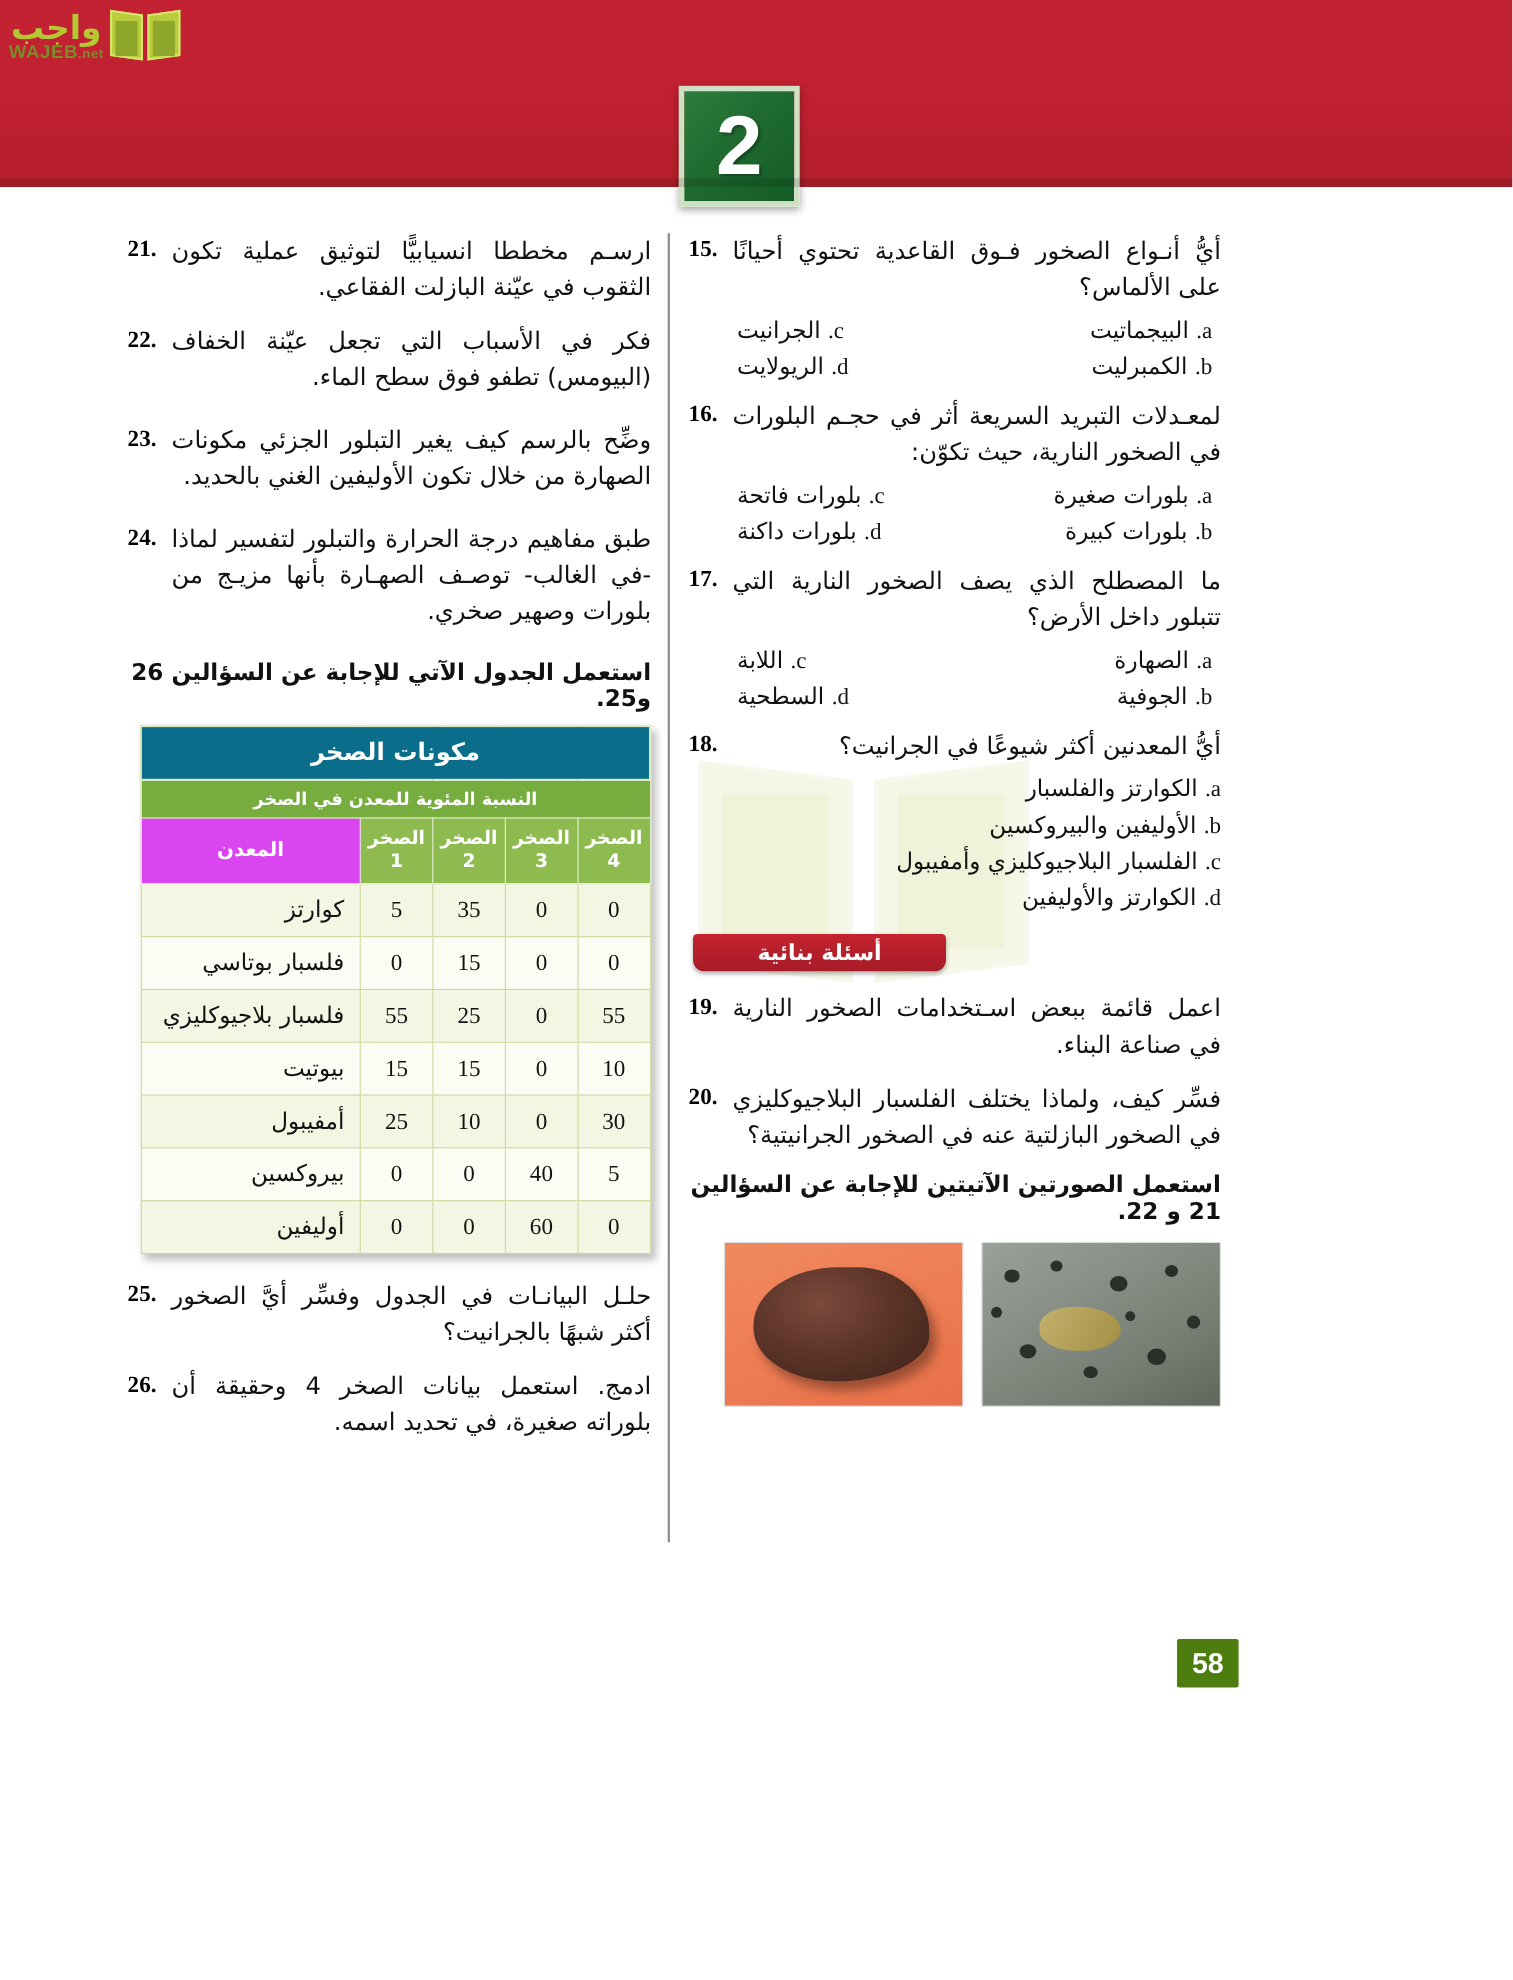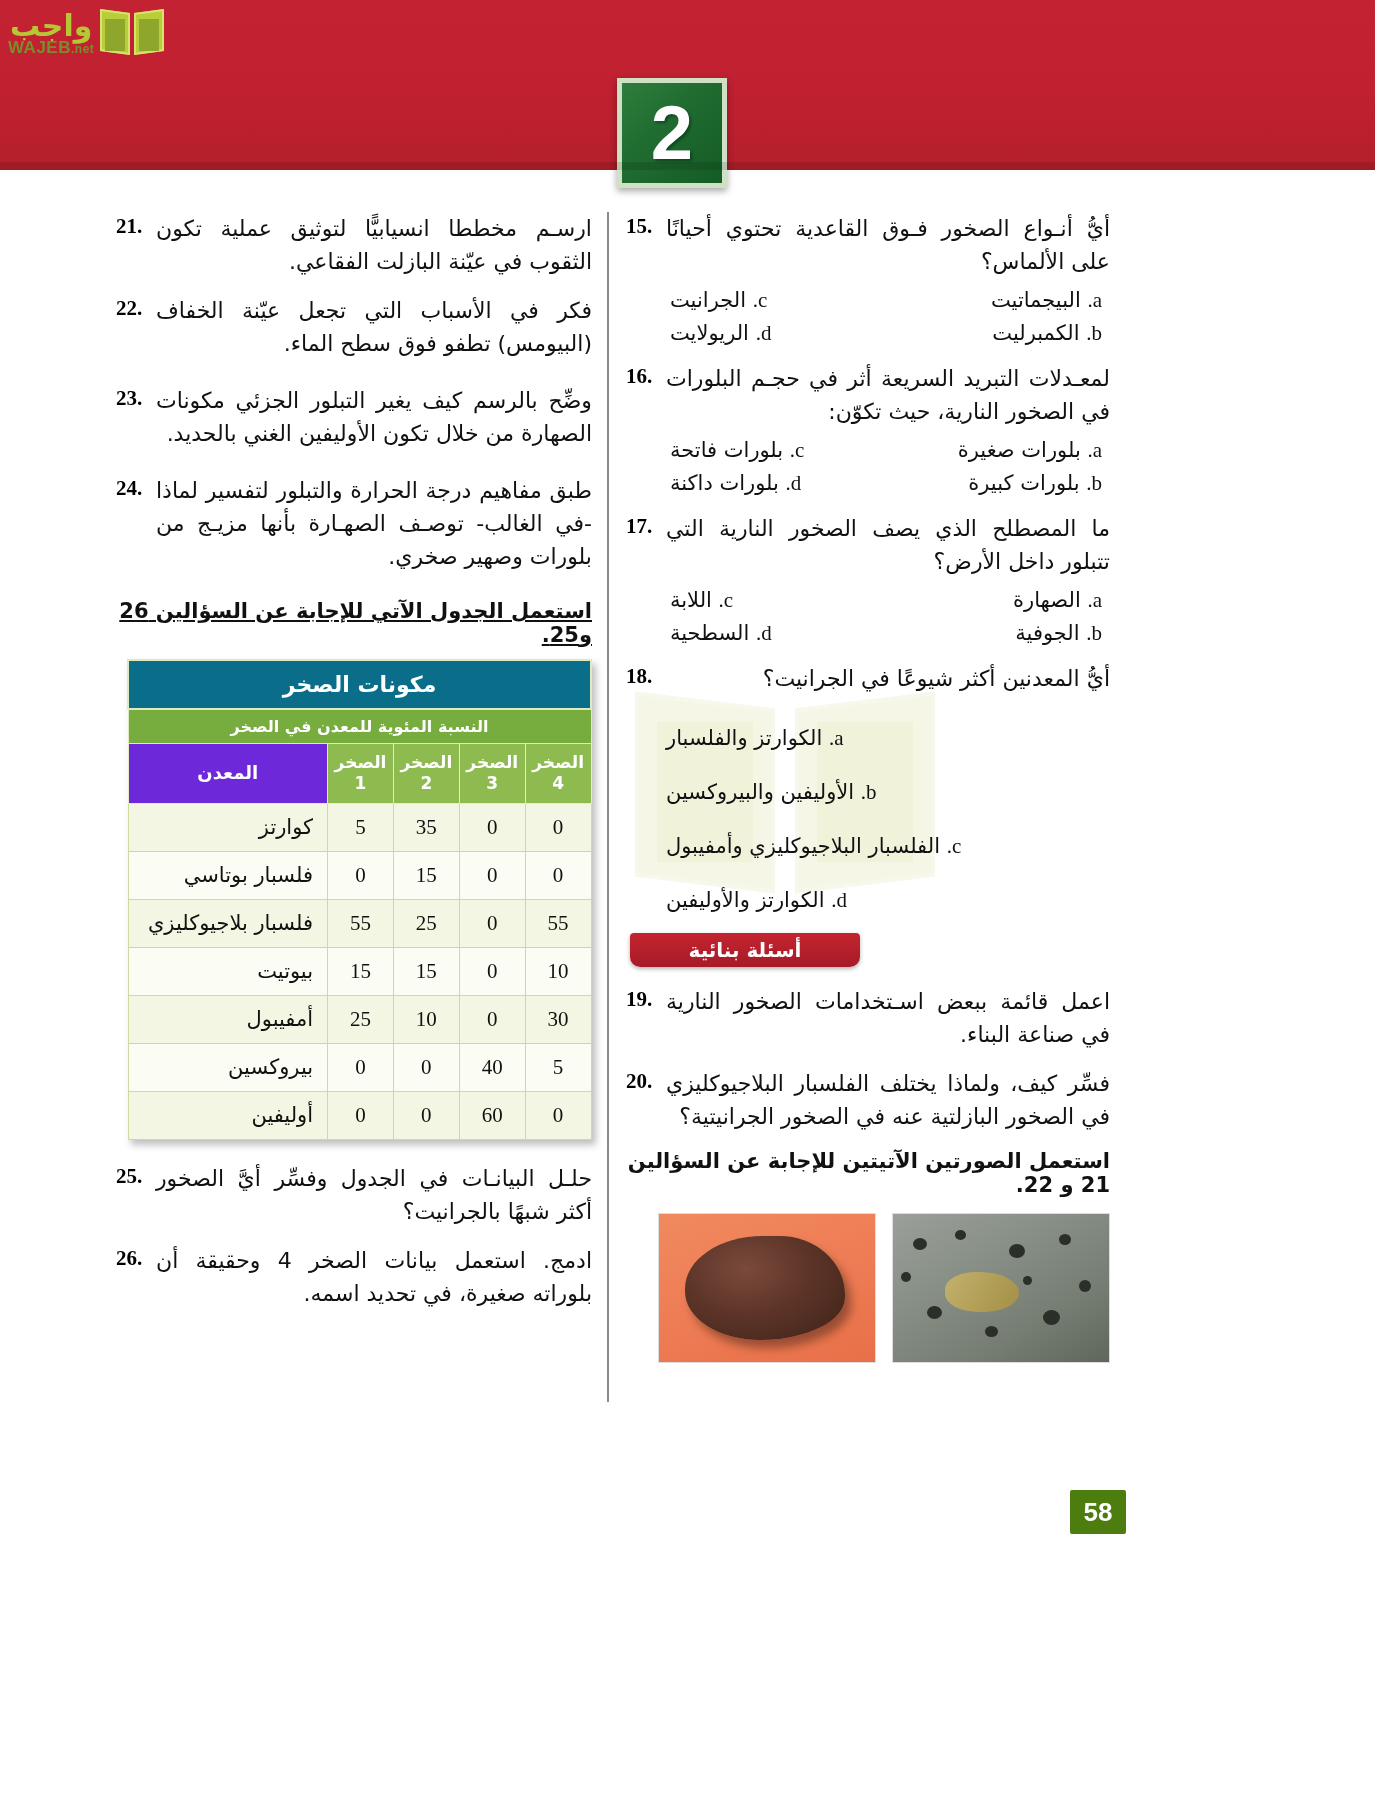--- a/index.html
+++ b/index.html
@@ -116,21 +116,21 @@
 
   
   .opts{ display:grid; grid-template-columns:1fr 1fr; margin-top:10px; row-gap:8px; }
   .opt{
     font-size:21px; color:#111; direction:rtl; white-space:nowrap;
     font-family:"DejaVu Sans",sans-serif;
   }
   .opt .lbl{ font-family:"Liberation Serif",serif; font-weight:normal; }
   .opt-right{ text-align:right; padding-right:8px;}
   .opt-left { text-align:left; padding-left:4px;}
-  .opts-stack .opt{ text-align:left;margin-top:21px; }
+  .opts-stack .opt{ text-align:right; }
 
   
   .badge{
     margin:20px 0 18px 0; width:230px; height:34px; margin-right:auto; margin-left:10px;
     background:linear-gradient(180deg,#c4242f 0%,#a61b27 100%);
     border-radius:4px 4px 10px 10px;
     box-shadow:0 2px 4px rgba(0,0,0,.3);
     color:#fff; font-size:20px; font-weight:bold;
     display:flex; align-items:center; justify-content:center;
     font-family:"DejaVu Sans",sans-serif;
@@ -153,21 +153,21 @@
   }
   .th-sub{
     background:#77ac3e; color:#fff; font-size:16px; font-weight:bold;
     text-align:center; padding:7px 6px; border:1px solid #dfe9c2 !important;
   }
   .th-col{
     background:#8dbb4f; color:#fff; font-size:17px; font-weight:bold;
     text-align:center; padding:8px 4px; line-height:1.25;
     border:1px solid #e2ecc9 !important;
   }
-  .th-col.mineral{ background:#6d28d9; font-size:18px; }
+  .th-col.mineral{ background:#d946ef; font-size:18px; }
   table.rock td{ font-size:21px; text-align:center; padding:11px 4px;
                  color:#111; font-family:"Liberation Serif",serif; }
   table.rock td.mineral{
     text-align:right; padding-right:14px; font-size:21px;
     font-family:"DejaVu Sans",sans-serif;
   }
   table.rock tr.alt td{ background:#f2f6e2; }
   table.rock tr.norm td{ background:#fbfcf3; }
 
   
@@ -356,21 +356,21 @@
       </div>
   </div>
 
   <div class="q" style="margin-top:24px;">
     <div class="q-num">24.</div>
     <div class="q-body">
         <div class="q-text">طبق مفاهيم درجة الحرارة والتبلور لتفسير لماذا -في الغالب- توصـف الصهـارة بأنها مزيـج من بلورات وصهير صخري.</div>
       </div>
   </div>
 
-  <div class="lead-note" style="margin-top:26px;text-decoration:underline;">استعمل الجدول الآتي للإجابة عن السؤالين 26 و25.</div>
+  <div class="lead-note" style="margin-top:26px;">استعمل الجدول الآتي للإجابة عن السؤالين 26 و25.</div>
 
   <div class="tbl-wrap">
     <table class="rock">
       <thead>
         <tr>
           <th class="th-title" colspan="5">مكونات الصخر</th>
         </tr>
         <tr>
           <th class="th-sub" colspan="5">النسبة المئوية للمعدن في الصخر</th>
         </tr>

